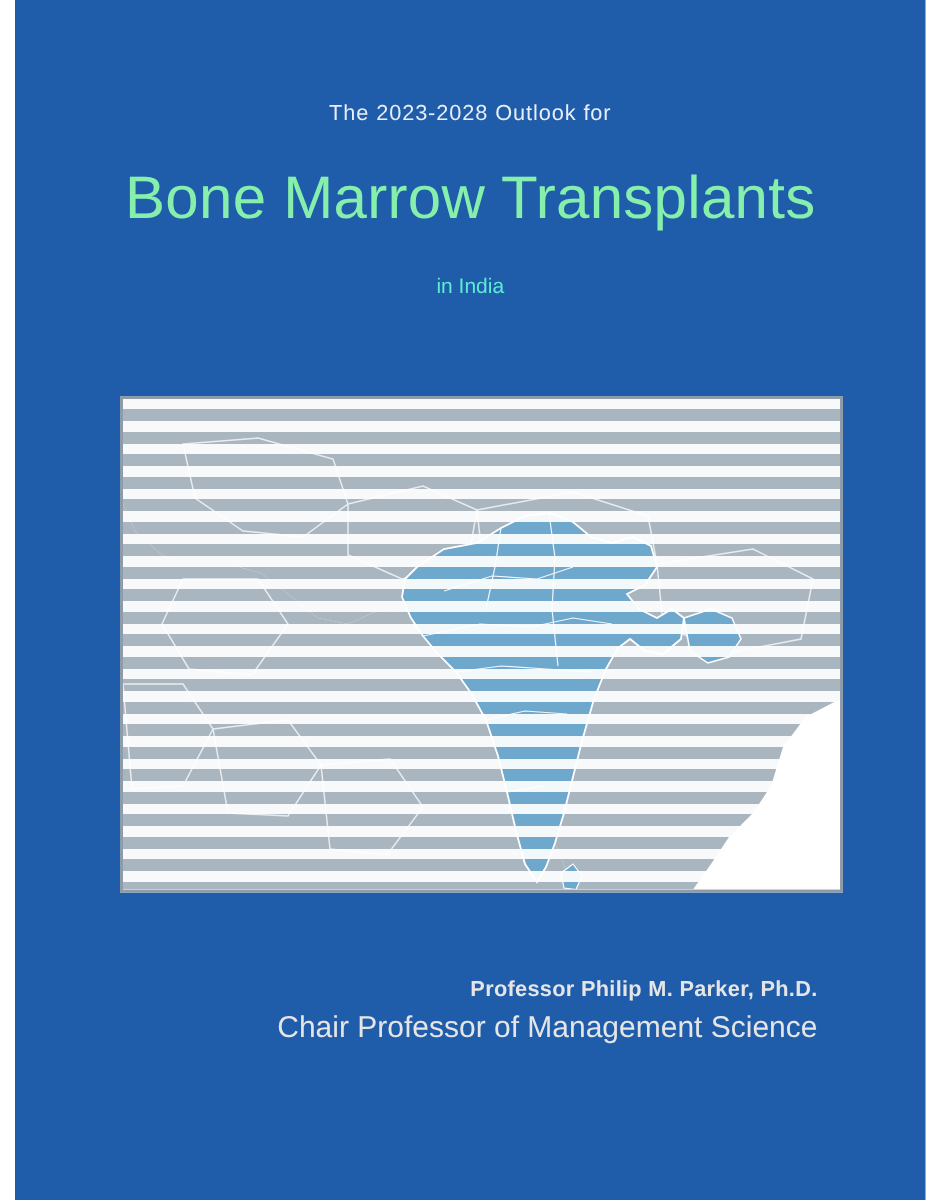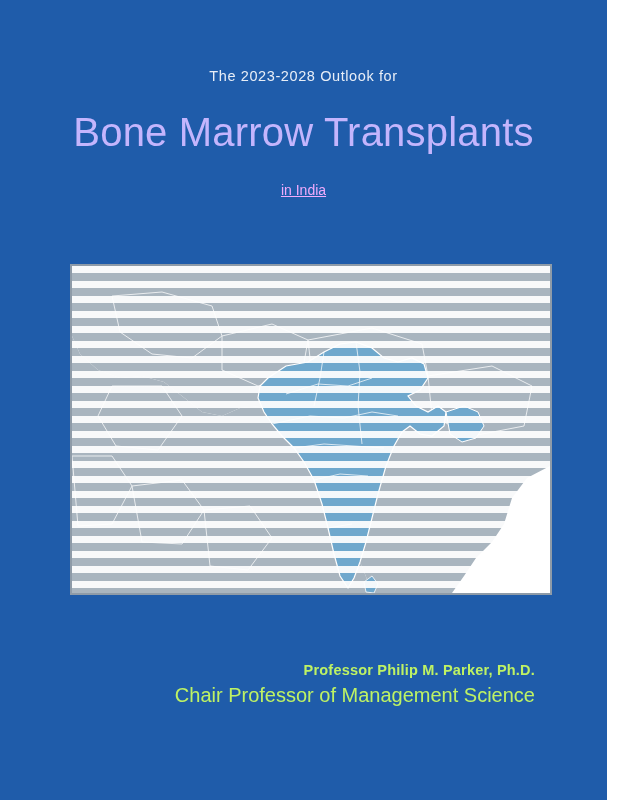--- a/index.html
+++ b/index.html
@@ -13,49 +13,49 @@
     font-family: "Liberation Sans", sans-serif;
     overflow: hidden;
   }
   .cover {
     position: relative;
     width: 607px;
     height: 800px;
     background: #1f5caa;
     box-sizing: border-box;
     overflow: hidden;
+    margin-left: 10px;
   }
   .title-block {
     position: absolute;
     top: 68px;
     left: 0;
     width: 100%;
     text-align: center;
     color: #ffffff;
   }
   .pre-title {
     font-size: 14.5px;
     letter-spacing: 0.6px;
     color: #e8eef7;
     font-weight: 400;
   }
   .main-title {
     margin-top: 26px;
     font-size: 40px;
     font-weight: 400;
     letter-spacing: 0.2px;
-    color: #c4b5fd;
+    color: #86efac;
     line-height: 1.1;
   }
   .sub-title {
     margin-top: 28px;
     font-size: 14px;
-    color: #f0abfc;
+    color: #5eead4;
     font-weight: 400;
-    text-decoration: underline;
   }
 
   .map-frame {
     position: absolute;
     left: 70px;
     top: 264px;
     width: 478px;
     height: 327px;
     border: 2px solid #8e9ba8;
     background: #ffffff;
@@ -82,23 +82,23 @@
       rgba(255,255,255,0.92) 0px,
       rgba(255,255,255,0.92) 7px,
       rgba(255,255,255,0) 7px,
       rgba(255,255,255,0) 15px
     );
   }
 
   .author-block {
     position: absolute;
     right: 72px;
-    bottom: 90px;
+    bottom: 100px;
     text-align: right;
-    color: #bef264;
+    color: #e5e5e5;
     line-height: 1.45;
   }
   .author-name {
     font-size: 14.5px;
     font-weight: 700;
     letter-spacing: 0.2px;
   }
   .author-line {
     font-size: 20px;
     font-weight: 400;

